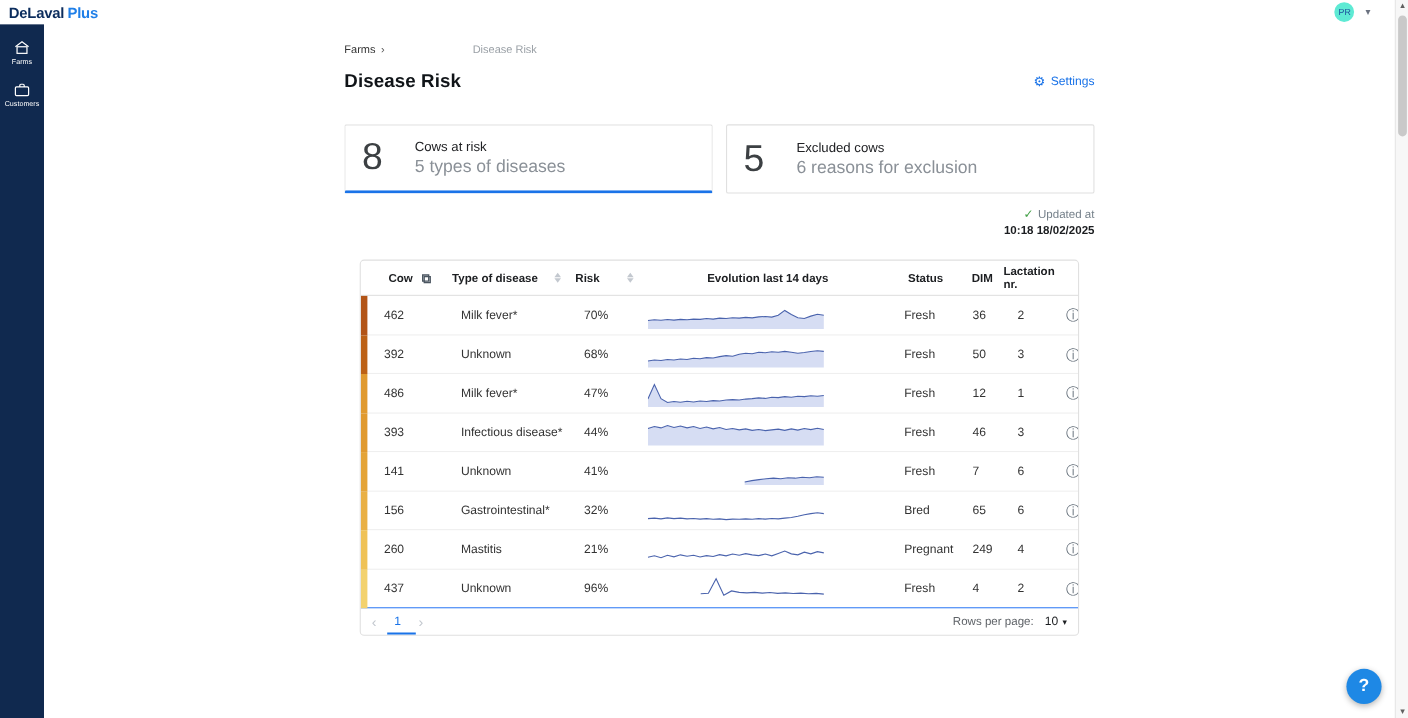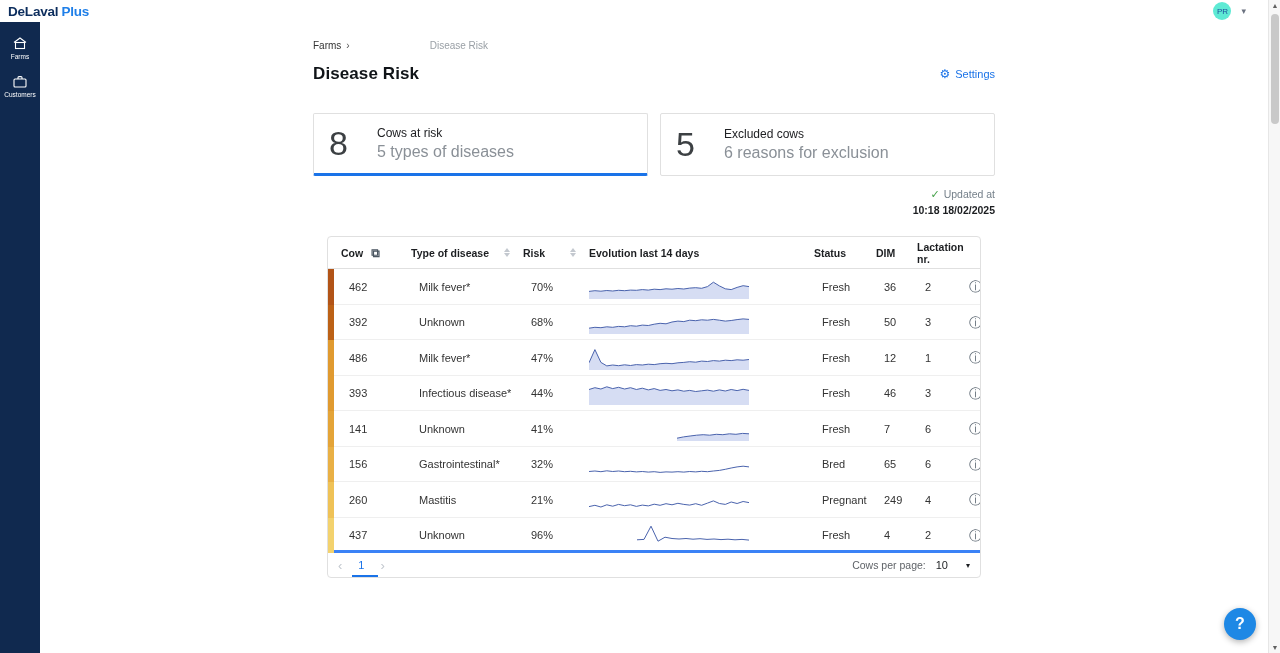--- a/index.html
+++ b/index.html
@@ -49,42 +49,42 @@
   .updated { margin-top:12px; text-align:right; }
   .updated-line1 { font-size:10.5px; color:#75808a; }
   .updated-check { color:#43a047; margin-right:4px; font-size:11px; }
   .updated-ts { font-size:10.5px; font-weight:bold; color:#1c1e21; margin-top:3px; }
 
   
   .table-card { margin:20px 14px 0 14px; width:654px; border:1px solid #e0e0e0; border-radius:4px;
     background:#fff; overflow:hidden; }
   .tgrid { display:grid; grid-template-columns:6px 70px 112px 66px 225px 62px 41px 44px 26px; align-items:center; }
   .thead { height:32px; border-bottom:1px solid #e0e0e0; }
-  .th { font-size:10.5px; font-weight:bold; color:#1c1e21; padding-left:7px; display:flex; align-items:center; }
+  .th { font-size:10.5px; font-weight:bold; color:#1c1e21; padding-left:7px; display:flex; align-items:center;justify-content:center; }
   .sort { display:inline-flex; flex-direction:column; gap:1px; margin-left:auto; margin-right:6px; cursor:pointer; }
   .s-up { width:0; height:0; border-left:3px solid transparent; border-right:3px solid transparent; border-bottom:4px solid #c3c8cf; }
   .s-dn { width:0; height:0; border-left:3px solid transparent; border-right:3px solid transparent; border-top:4px solid #c3c8cf; }
   .copy-ic { margin-left:8px; font-size:12px; color:#4a5560; cursor:pointer; line-height:1; }
 
   .trow { height:35.5px; border-bottom:1px solid #efefef; cursor:pointer; }
-  .trow:last-of-type { border-bottom:3px solid #3b82f6; }
+  .trow:last-of-type { border-bottom:1px solid #3b82f6; }
   .risk-bar { width:6px; height:35.5px; }
   .td { font-size:11px; color:#333; padding-left:15px; }
   .td-spark { padding-left:7px; display:flex; align-items:center; }
   .info-ic { font-size:13px; color:#5f6a75; cursor:pointer; line-height:1; }
 
   .pagination { position:relative; height:24px; display:flex; align-items:center; justify-content:space-between;
     padding:0 10px; font-size:11px; }
   .pag-left { display:flex; align-items:center; gap:16px; }
   .pag-arrow { color:#c3c8cf; font-size:13px; cursor:pointer; }
   .pag-page { color:#1a73e8; cursor:pointer; }
   .pag-underline { position:absolute; left:24px; bottom:0; width:26px; height:2px; background:#1a73e8; }
   .pag-right { display:flex; align-items:center; gap:10px; }
   .rpp-label { color:#5f6368; font-size:10.5px; }
-  .rpp-value { color:#1c1e21; font-size:11px; display:flex; align-items:center; gap:18px; cursor:pointer; }
+  .rpp-value { color:#1c1e21; font-size:11px; display:flex; align-items:center; gap:4px; cursor:pointer; }
   .rpp-caret { font-size:8px; color:#1c1e21; }
 
   .footnote { margin:58px 0 0 0; font-size:9.5px; color:#1c1e21; }
 
   
   .help-fab { position:absolute; right:24px; bottom:13px; width:32px; height:32px; border-radius:50%;
     background:#1e88e5; color:#fff; font-size:16px; font-weight:bold; display:flex; align-items:center;
     justify-content:center; box-shadow:0 2px 6px rgba(0,0,0,.3); cursor:pointer; z-index:6; }
 
   
@@ -342,21 +342,21 @@
       </div>
 
       <div class="pagination">
         <div class="pag-left">
           <span class="pag-arrow">‹</span>
           <span class="pag-page">1</span>
           <span class="pag-arrow">›</span>
         </div>
         <div class="pag-underline"></div>
         <div class="pag-right">
-          <span class="rpp-label">Cows per page:</span>
+          <span class="rpp-label">Rows per page:</span>
           <span class="rpp-value">
             <span>10</span>
             <span class="rpp-caret">▾</span>
           </span>
         </div>
       </div>
     </div>
 
   </div>
 </div>

